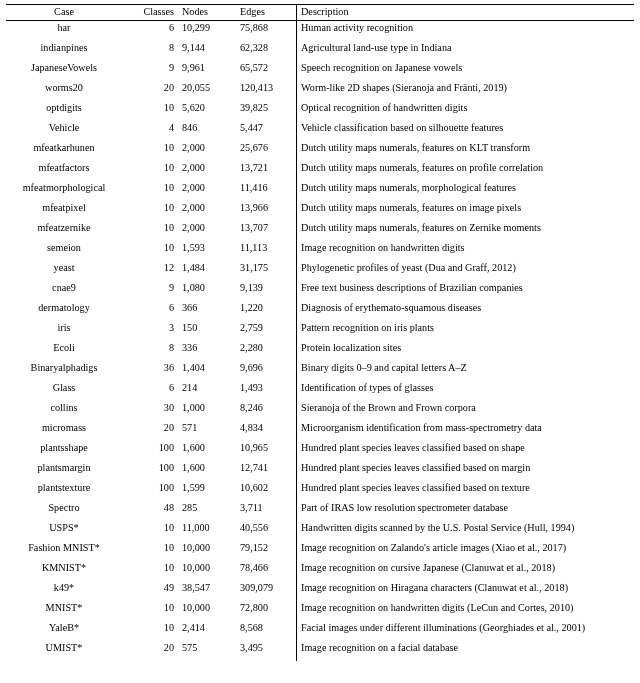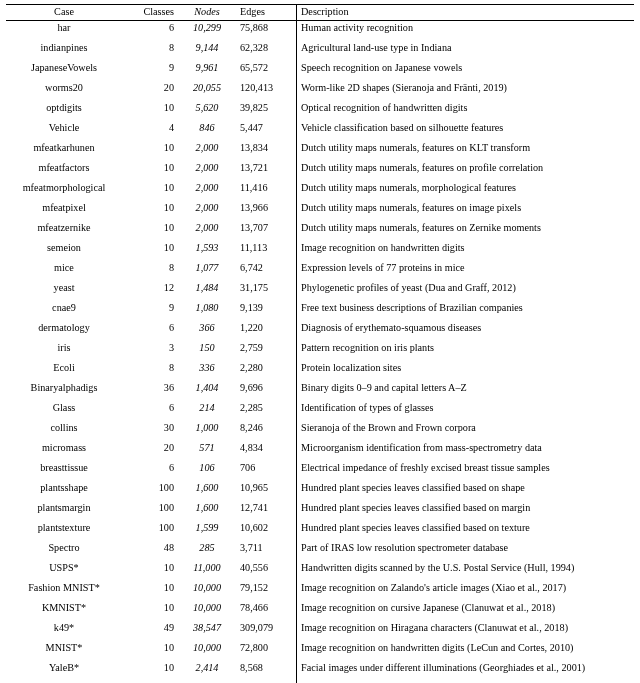--- a/index.html
+++ b/index.html
@@ -27,21 +27,21 @@
   }
   table.datatable th,
   table.datatable td {
     padding: 2.0px 4px;
     vertical-align: baseline;
     white-space: nowrap;
   }
   
   .col-case     { text-align: center;  width: 108px; }
   .col-classes  { text-align: right; width: 48px;  padding-right: 10px; }
-  .col-nodes    { text-align: center; width: 50px;  padding-right: 8px; font-style: italic; }
+  .col-nodes    { text-align: left; width: 50px;  padding-right: 8px; }
   .col-edges    { text-align: left; width: 52px;  padding-right: 8px; }
   .col-desc     { text-align: left; }
 
   
   .dblrule {
     border-left: 1px solid #000;
     box-shadow: -3px 0 0 -2px #000;
     padding-left: 7px;
     margin-top: 41px;
   }
@@ -116,21 +116,21 @@
           <td class="col-case">Vehicle</td>
           <td class="col-classes">4</td>
           <td class="col-nodes">846</td>
           <td class="col-edges">5,447</td>
           <td class="col-desc dblrule">Vehicle classification based on silhouette features</td>
         </tr>
         <tr>
           <td class="col-case">mfeatkarhunen</td>
           <td class="col-classes">10</td>
           <td class="col-nodes">2,000</td>
-          <td class="col-edges">13,834</td>
+          <td class="col-edges">25,676</td>
           <td class="col-desc dblrule">Dutch utility maps numerals, features on KLT transform</td>
         </tr>
         <tr>
           <td class="col-case">mfeatfactors</td>
           <td class="col-classes">10</td>
           <td class="col-nodes">2,000</td>
           <td class="col-edges">13,721</td>
           <td class="col-desc dblrule">Dutch utility maps numerals, features on profile correlation</td>
         </tr>
         <tr>
@@ -153,27 +153,20 @@
           <td class="col-nodes">2,000</td>
           <td class="col-edges">13,707</td>
           <td class="col-desc dblrule">Dutch utility maps numerals, features on Zernike moments</td>
         </tr>
         <tr>
           <td class="col-case">semeion</td>
           <td class="col-classes">10</td>
           <td class="col-nodes">1,593</td>
           <td class="col-edges">11,113</td>
           <td class="col-desc dblrule">Image recognition on handwritten digits</td>
-        </tr>
-        <tr>
-          <td class="col-case">mice</td>
-          <td class="col-classes">8</td>
-          <td class="col-nodes">1,077</td>
-          <td class="col-edges">6,742</td>
-          <td class="col-desc dblrule">Expression levels of 77 proteins in mice</td>
         </tr>
         <tr>
           <td class="col-case">yeast</td>
           <td class="col-classes">12</td>
           <td class="col-nodes">1,484</td>
           <td class="col-edges">31,175</td>
           <td class="col-desc dblrule">Phylogenetic profiles of yeast (Dua and Graff, 2012)</td>
         </tr>
         <tr>
           <td class="col-case">cnae9</td>
@@ -207,45 +200,38 @@
           <td class="col-case">Binaryalphadigs</td>
           <td class="col-classes">36</td>
           <td class="col-nodes">1,404</td>
           <td class="col-edges">9,696</td>
           <td class="col-desc dblrule">Binary digits 0–9 and capital letters A–Z</td>
         </tr>
         <tr>
           <td class="col-case">Glass</td>
           <td class="col-classes">6</td>
           <td class="col-nodes">214</td>
-          <td class="col-edges">2,285</td>
+          <td class="col-edges">1,493</td>
           <td class="col-desc dblrule">Identification of types of glasses</td>
         </tr>
         <tr>
           <td class="col-case">collins</td>
           <td class="col-classes">30</td>
           <td class="col-nodes">1,000</td>
           <td class="col-edges">8,246</td>
           <td class="col-desc dblrule">Sieranoja of the Brown and Frown corpora</td>
         </tr>
         <tr>
           <td class="col-case">micromass</td>
           <td class="col-classes">20</td>
           <td class="col-nodes">571</td>
           <td class="col-edges">4,834</td>
           <td class="col-desc dblrule">Microorganism identification from mass-spectrometry data</td>
         </tr>
         <tr>
-          <td class="col-case">breasttissue</td>
-          <td class="col-classes">6</td>
-          <td class="col-nodes">106</td>
-          <td class="col-edges">706</td>
-          <td class="col-desc dblrule">Electrical impedance of freshly excised breast tissue samples</td>
-        </tr>
-        <tr>
           <td class="col-case">plantsshape</td>
           <td class="col-classes">100</td>
           <td class="col-nodes">1,600</td>
           <td class="col-edges">10,965</td>
           <td class="col-desc dblrule">Hundred plant species leaves classified based on shape</td>
         </tr>
         <tr>
           <td class="col-case">plantsmargin</td>
           <td class="col-classes">100</td>
           <td class="col-nodes">1,600</td>

